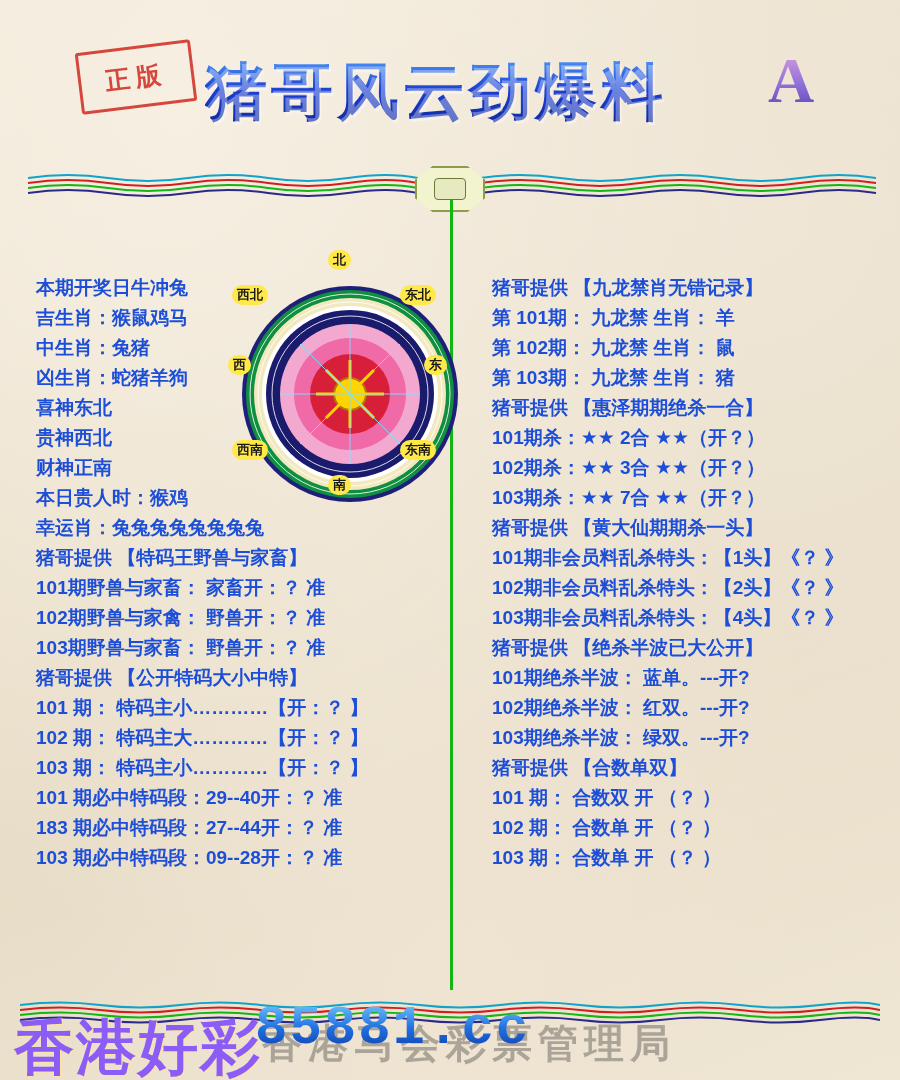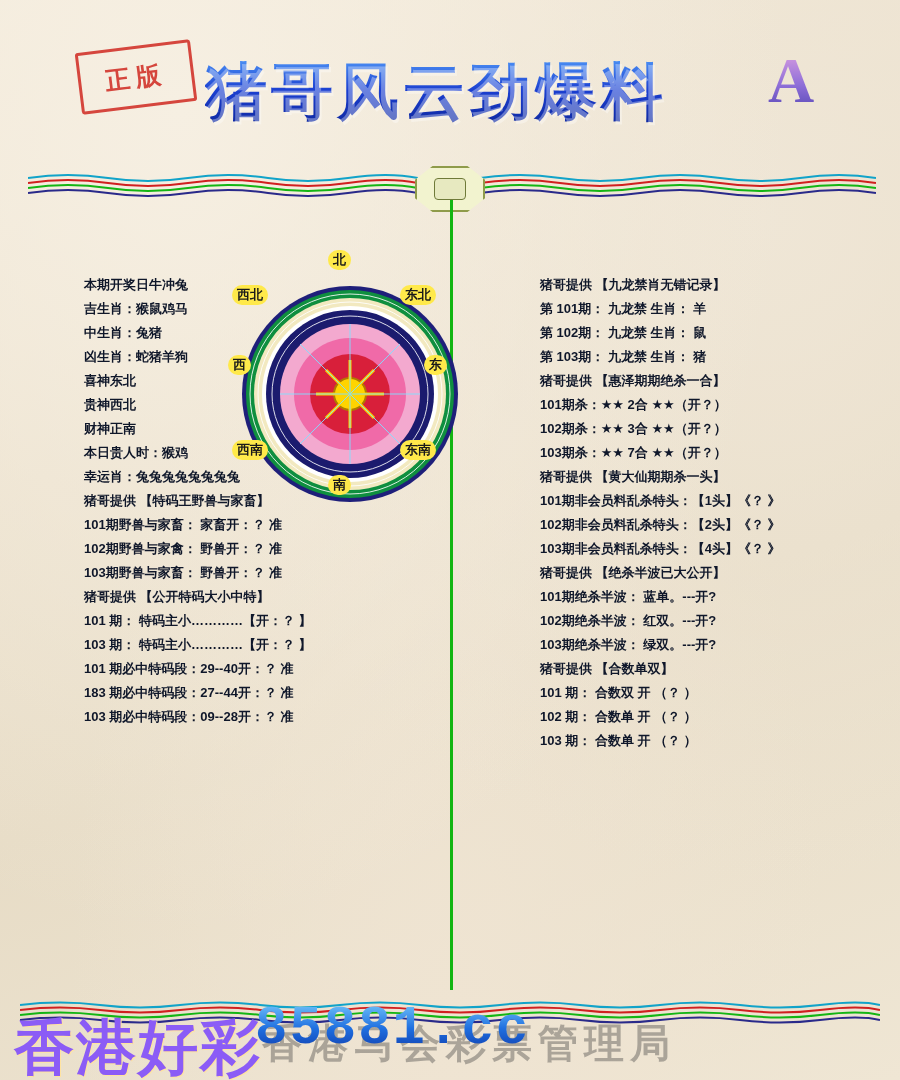--- a/index.html
+++ b/index.html
@@ -69,21 +69,21 @@
   .v-div{position:absolute;left:450px;top:200px;width:3px;height:790px;background:#12b512;}
 
   
   .compass{position:absolute;left:236px;top:244px;width:228px;height:288px;}
   .compass-label{
     position:absolute;font-size:13px;font-weight:bold;color:#1a1a1a;
     background:#ffe94a;border-radius:10px;padding:1px 5px;white-space:nowrap;
   }
 
   
-  .col{position:absolute;font-size:13px;color:#0f172a;line-height:1;margin-left:48px;}
+  .col{position:absolute;font-size:19px;color:#1d4ed8;line-height:1;}
   .col-left{left:36px;top:278px;width:420px;}
   .col-right{left:492px;top:278px;width:400px;}
   .row{margin-bottom:11px;white-space:nowrap;font-weight:bold;}
 
   
   .footer-wave{position:absolute;left:20px;top:1000px;width:860px;height:24px;}
   .footer-red{
     position:absolute;left:14px;top:1008px;
     font-family:"Liberation Serif","DejaVu Serif",serif;
     font-size:60px;font-weight:bold;color:#8b5cf6;letter-spacing:2px;
@@ -188,20 +188,21 @@
     <div class="row">贵神西北</div>
     <div class="row">财神正南</div>
     <div class="row">本日贵人时：猴鸡</div>
     <div class="row">幸运肖：兔兔兔兔兔兔兔兔</div>
     <div class="row">猪哥提供 【特码王野兽与家畜】</div>
     <div class="row">101期野兽与家畜：  家畜开：？ 准</div>
     <div class="row">102期野兽与家禽：  野兽开：？ 准</div>
     <div class="row">103期野兽与家畜：  野兽开：？ 准</div>
     <div class="row">猪哥提供 【公开特码大小中特】</div>
     <div class="row">101 期： 特码主小…………【开：？ 】</div>
+    <div class="row">102 期： 特码主大…………【开：？ 】</div>
     <div class="row">103 期： 特码主小…………【开：？ 】</div>
     <div class="row">101 期必中特码段：29--40开：？ 准</div>
     <div class="row">183 期必中特码段：27--44开：？ 准</div>
     <div class="row">103 期必中特码段：09--28开：？ 准</div>
   </div>
 
   <div class="col col-right">
     <div class="row">猪哥提供 【九龙禁肖无错记录】</div>
     <div class="row">第 101期： 九龙禁 生肖： 羊</div>
     <div class="row">第 102期： 九龙禁 生肖： 鼠</div>

